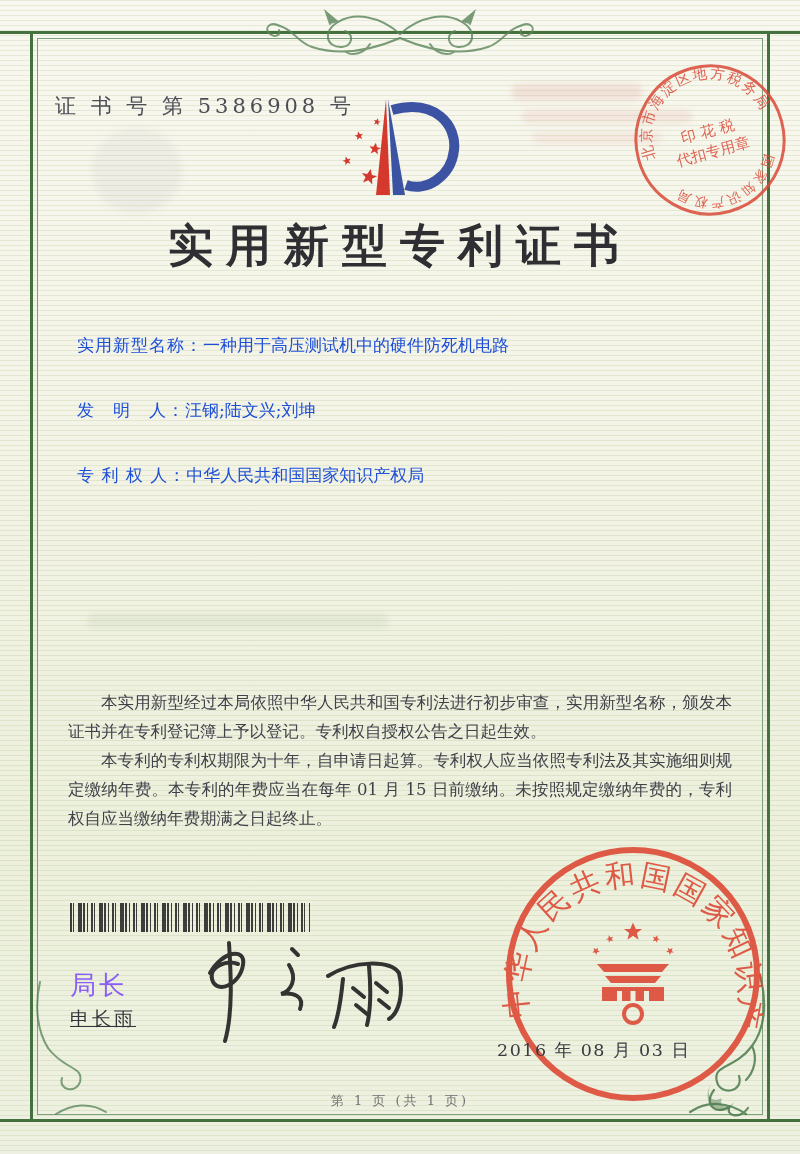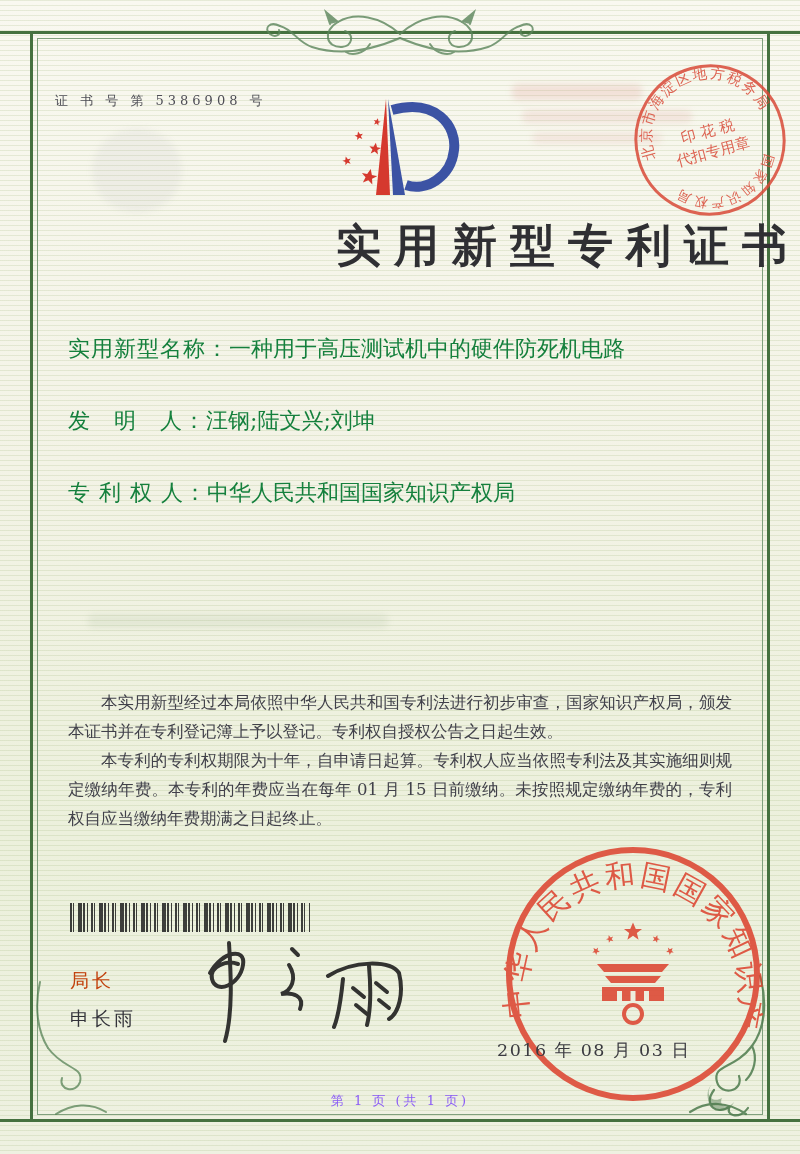--- a/index.html
+++ b/index.html
@@ -10,43 +10,43 @@
       repeating-linear-gradient(180deg, rgba(152,178,112,.20) 0 1px, rgba(0,0,0,0) 1px 5px),
       linear-gradient(180deg,#f9f8f0 0%,#f3f3e6 40%,#ecf0dc 72%,#eef1e1 100%);
     color:#3e3e46;
   }
   .abs{position:absolute;}
   
   .rule{left:0;width:800px;height:3px;background:#45713f;}
   .frame{left:30px;top:31px;right:30px;bottom:32px;border:3px solid #45713f;}
   .frame-inner{position:absolute;left:4px;top:4px;right:4px;bottom:4px;border:1px solid #7fa07c;}
   
-  .cert-no{left:55px;top:92px;font-size:13px;letter-spacing:4px;color:#4d4d55;}
-  .title{left:0;right:0;top:216px;text-align:right;font-size:45px;font-weight:700;
+  .cert-no{left:55px;top:92px;font-size:21px;letter-spacing:4px;color:#4d4d55;}
+  .title{left:0;right:0;top:216px;text-align:center;font-size:45px;font-weight:700;
          letter-spacing:13px;color:#2f2f33;}
   
-  .fields{left:68px;top:334px;font-size:22px;color:#15803d;}
+  .fields{left:77px;top:334px;font-size:17px;color:#1d4ed8;}
   .fields p{margin:0 0 42px 0;white-space:nowrap;}
   .fields .lab{letter-spacing:1px;}
   
   .paras{left:68px;top:688px;width:664px;font-size:16.5px;line-height:29px;
          text-align:justify;color:#41414a;}
   .paras p{margin:0;text-indent:2em;}
   
   .barcode{left:70px;top:903px;width:240px;height:29px;opacity:.88;
     background:repeating-linear-gradient(90deg,
       #252525 0 2px,transparent 2px 3px,#252525 3px 4px,transparent 4px 8px,
       #252525 8px 12px,transparent 12px 13px,#252525 13px 15px,transparent 15px 17px,
       #252525 17px 18px,transparent 18px 21px);}
   
-  .sig-title{left:70px;top:968px;font-size:19px;letter-spacing:3px;color:#c2410c;}
-  .sig-name{left:70px;top:1006px;font-size:19px;letter-spacing:3px;color:#33333a;}
+  .sig-title{left:70px;top:968px;font-size:26px;letter-spacing:3px;color:#8b5cf6;}
+  .sig-name{left:70px;top:1006px;font-size:19px;letter-spacing:3px;color:#33333a;text-decoration:underline;}
   
   .seal-date{left:497px;top:1038px;font-size:17.5px;letter-spacing:1.5px;color:#3a3a40;}
-  .footer{left:0;right:0;top:1092px;text-align:center;font-size:13px;letter-spacing:3px;color:#8b5cf6;}
+  .footer{left:0;right:0;top:1092px;text-align:center;font-size:13px;letter-spacing:3px;color:#737373;}
   
   .tax-stamp{left:628px;top:58px;transform:rotate(-15deg);opacity:.85;}
   .big-seal{left:499px;top:840px;opacity:.88;}
   
   .ghost{filter:blur(3px);border-radius:6px;}
   .g1{left:512px;top:84px;width:130px;height:16px;background:rgba(214,110,104,.16);}
   .g2{left:522px;top:110px;width:170px;height:13px;background:rgba(214,110,104,.12);}
   .g3{left:532px;top:132px;width:130px;height:12px;background:rgba(214,110,104,.10);}
   .g4{left:92px;top:128px;width:90px;height:85px;background:rgba(140,140,150,.08);border-radius:50%;}
   .g5{left:88px;top:614px;width:300px;height:14px;background:rgba(120,145,110,.10);}
@@ -131,21 +131,21 @@
 
 <div class="abs title">实用新型专利证书</div>
 
 <div class="abs fields">
   <p><span class="lab">实用新型名称：</span><span>一种用于高压测试机中的硬件防死机电路</span></p>
   <p><span class="lab">发　明　人：</span><span>汪钢;陆文兴;刘坤</span></p>
   <p><span class="lab">专 利 权 人：</span><span>中华人民共和国国家知识产权局</span></p>
 </div>
 
 <div class="abs paras">
-  <p>本实用新型经过本局依照中华人民共和国专利法进行初步审查，国家知识产权局，颁发本证书并在专利登记簿上予以登记。专利权自授权公告之日起生效。</p>
+  <p>本实用新型经过本局依照中华人民共和国专利法进行初步审查，实用新型名称，颁发本证书并在专利登记簿上予以登记。专利权自授权公告之日起生效。</p>
   <p>本专利的专利权期限为十年，自申请日起算。专利权人应当依照专利法及其实施细则规定缴纳年费。本专利的年费应当在每年 01 月 15 日前缴纳。未按照规定缴纳年费的，专利权自应当缴纳年费期满之日起终止。</p>
 </div>
 
 <div class="abs barcode"></div>
 
 <div class="abs sig-title">局长</div>
 <div class="abs sig-name">申长雨</div>
 
 <svg class="abs" style="left:192px;top:933px" width="230" height="118" viewBox="0 0 230 118">
   <g stroke="#1f1f1f" stroke-width="4" fill="none" stroke-linecap="round" opacity=".9">

